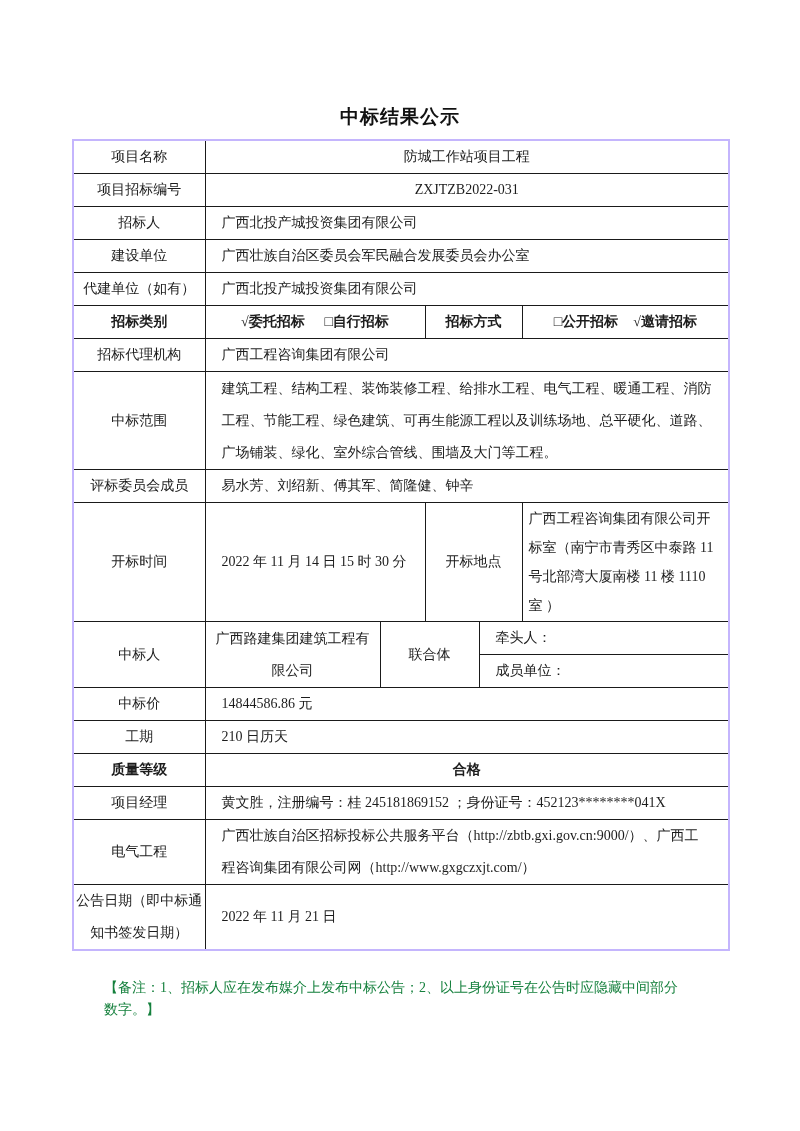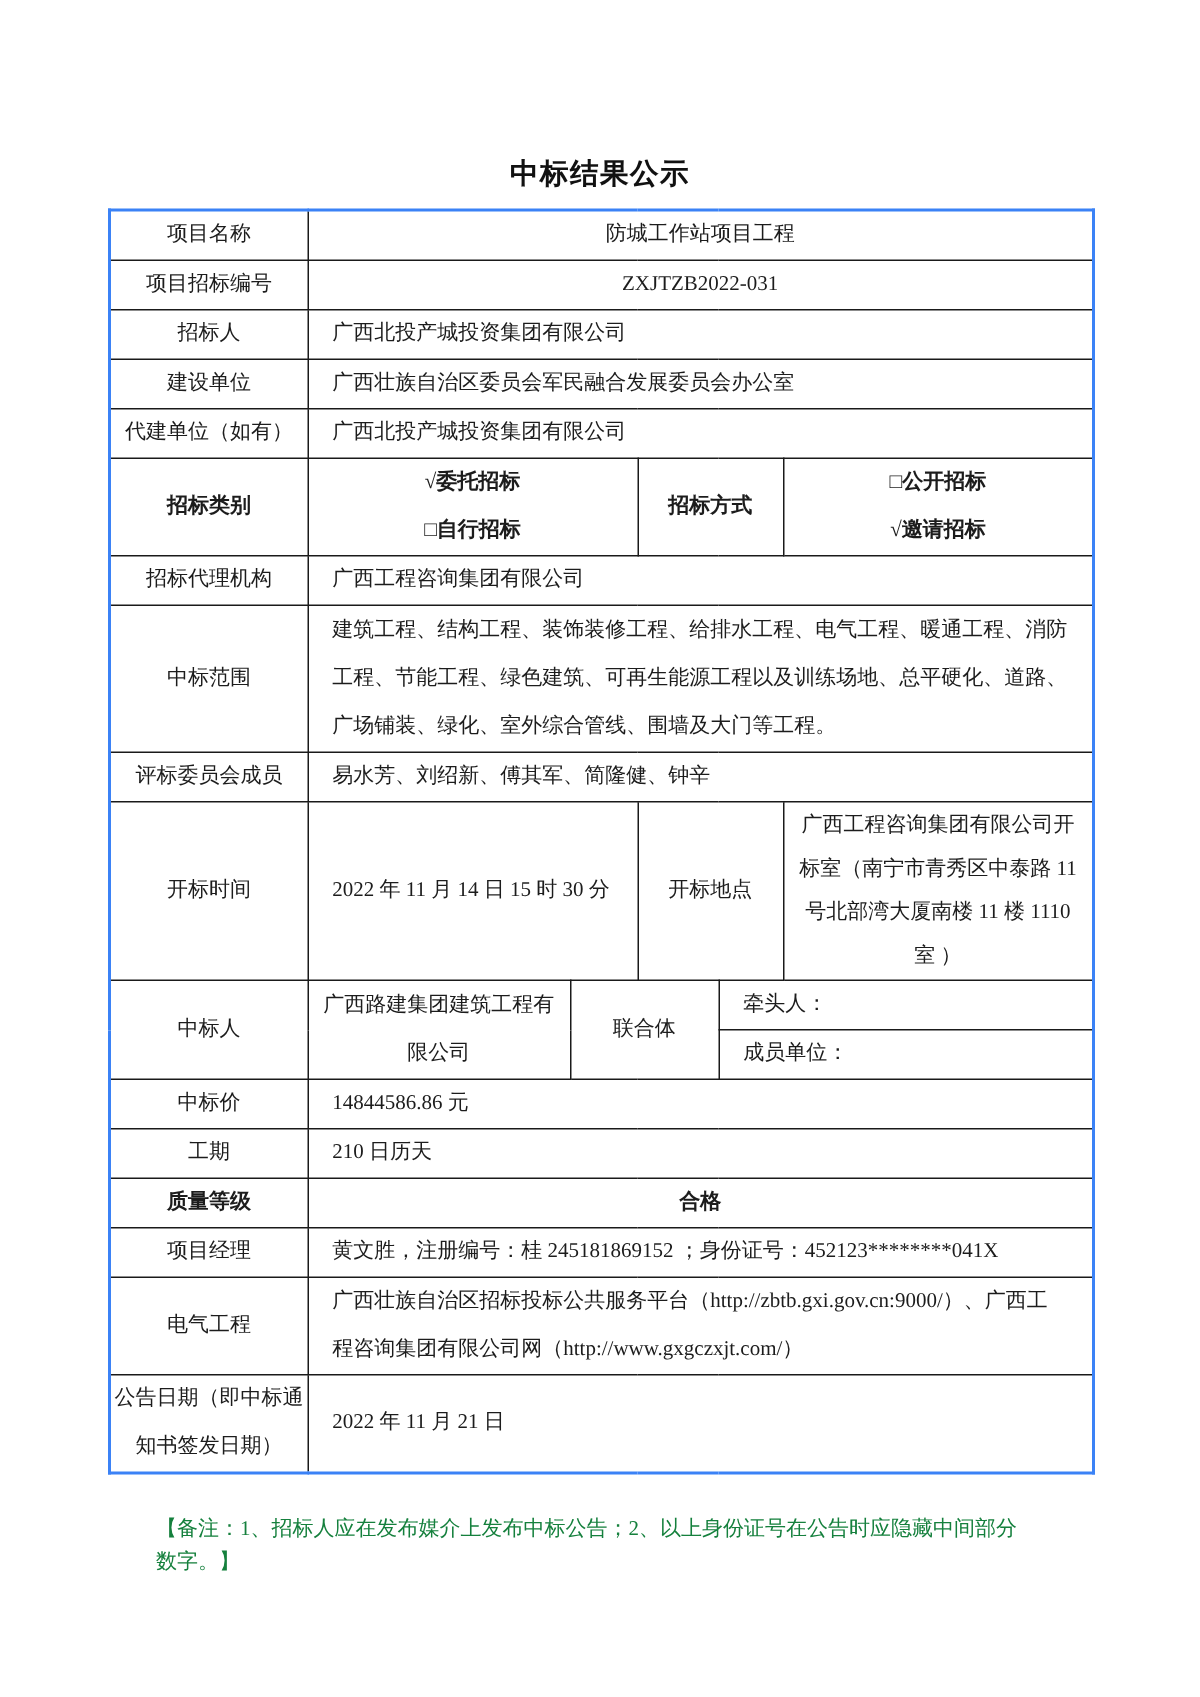--- a/index.html
+++ b/index.html
@@ -13,38 +13,38 @@
   .title {
     margin: 0; text-align: center;
     font-family: Liberation Sans, sans-serif;
     font-size: 19px; font-weight: 700; line-height: 26px;
     letter-spacing: 1px; color: #111;
   }
 
   table.result {
     border-collapse: collapse; table-layout: fixed;
     width: 656px; margin: 9px 0 16px 72px;
-    border: 2px solid #3b82f6;
+    border: 2px solid #c4b5fd;
   }
   td {
     border: 1px solid #1a1a1a;
     font-size: 14px; line-height: 32px;
     padding: 0 16px; vertical-align: middle;
     overflow: hidden; word-break: break-all;
   }
   td.lbl { text-align: center; padding: 0 2px; }
   td.ctr { text-align: center; }
   tr.h28 { height: 28px; font-weight: bold; }
   tr.h33 { height: 33px; }
   tr.h65 { height: 65px; }
   tr.h98 { height: 98px; }
   tr.h119 { height: 119px; }
-  td.place { line-height: 29px; padding: 0 6px; text-align: center; }
+  td.place { line-height: 29px; padding: 0 6px; }
   td.winner-name { text-align: center; padding: 0 6px; }
-  .opts { display: flex; justify-content: space-evenly; align-items: center; flex-direction: column; }
+  .opts { display: flex; justify-content: space-evenly; align-items: center; }
   .u { text-underline-offset: 3px; }
 
   .note {
     margin: 26px 0 0 104px; width: 578px;
     font-size: 14px; line-height: 22px; color: #15803d;
     word-break: break-all;
   }
 </style>
 </head>
 <body>

